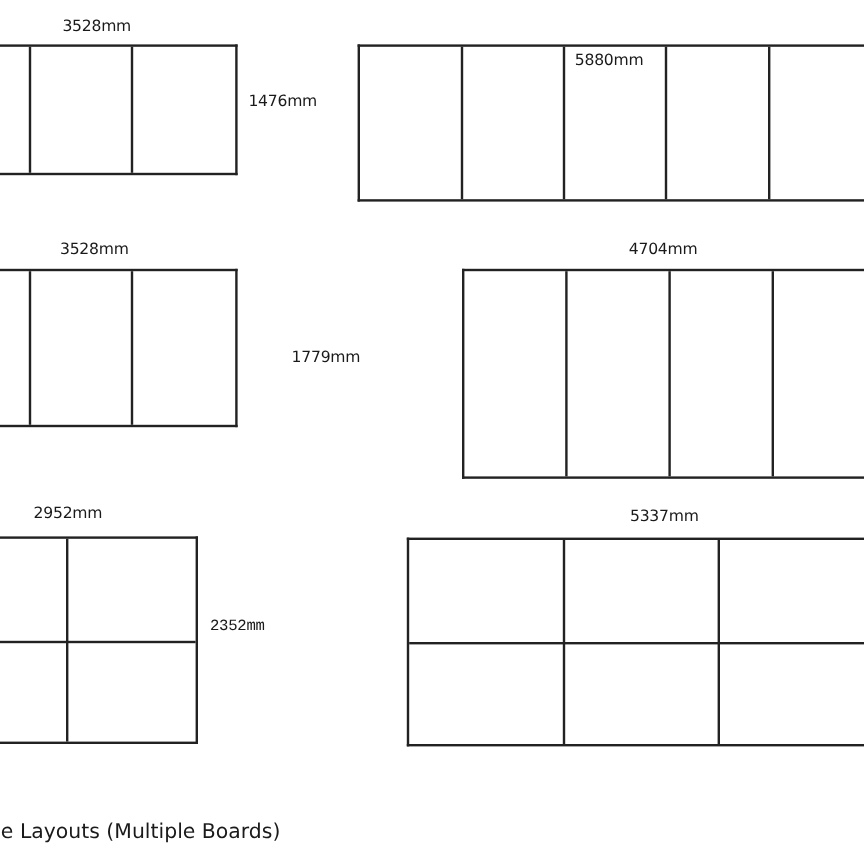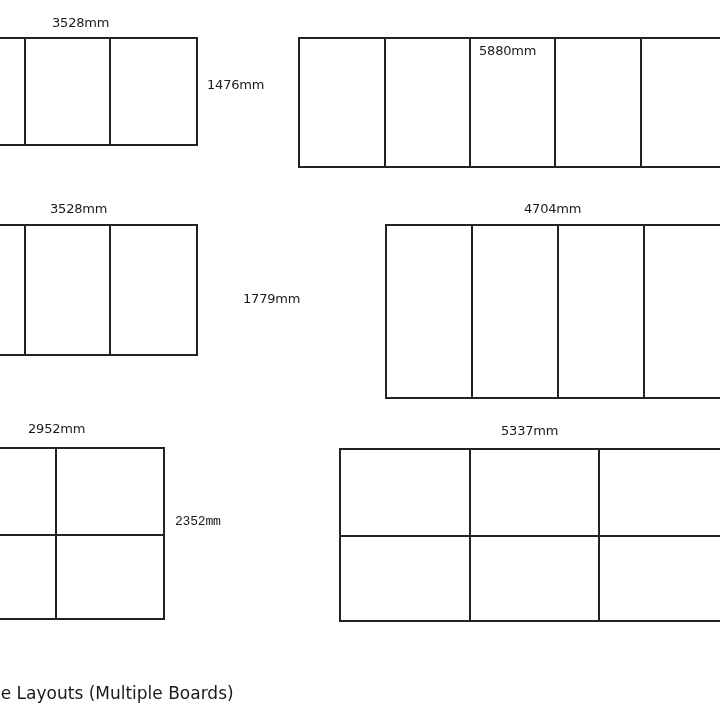--- a/index.html
+++ b/index.html
@@ -45,20 +45,20 @@
   <div class="vline" style="left:256px;"></div>
 </div>
 
 <div class="lbl" style="left:28px;top:421px;">2952mm</div>
 <div class="board noleft" style="left:-2px;top:447px;width:167px;height:173px;">
   <div class="vline" style="left:57px;"></div>
   <div class="hline" style="top:85px;"></div>
 </div>
 <div class="lbl" style="left:175px;top:514px;font-family:Liberation Mono, monospace;">2352mm</div>
 
-<div class="lbl" style="left:501px;top:423px;">5337mm</div>
+<div class="lbl" style="left:525px;top:423px;">5337mm</div>
 <div class="board noright" style="left:339px;top:448px;width:390px;height:174px;">
   <div class="vline" style="left:128px;"></div>
   <div class="vline" style="left:257px;"></div>
   <div class="hline" style="top:85px;"></div>
 </div>
 
 <div class="caption">le Layouts (Multiple Boards)</div>
 
 </body></html>

